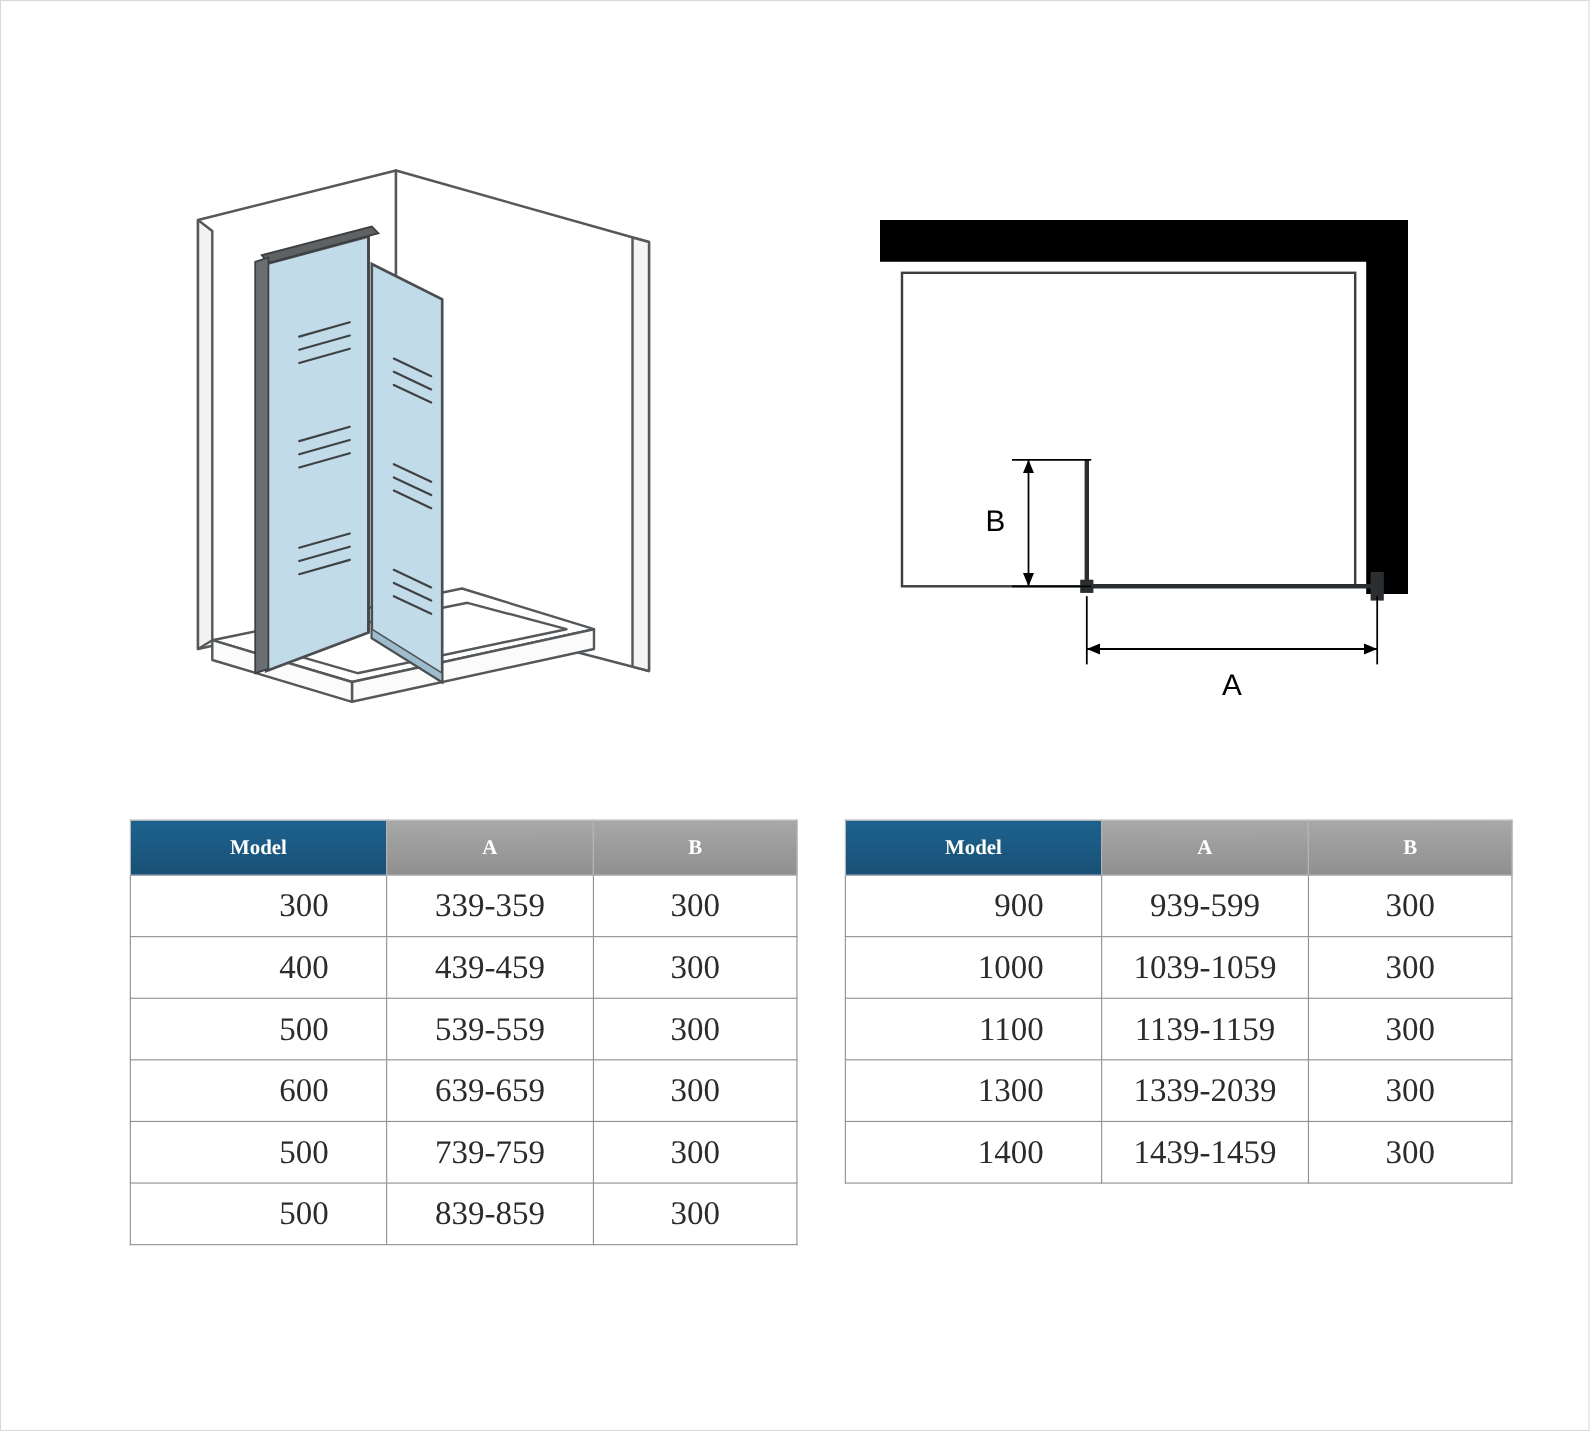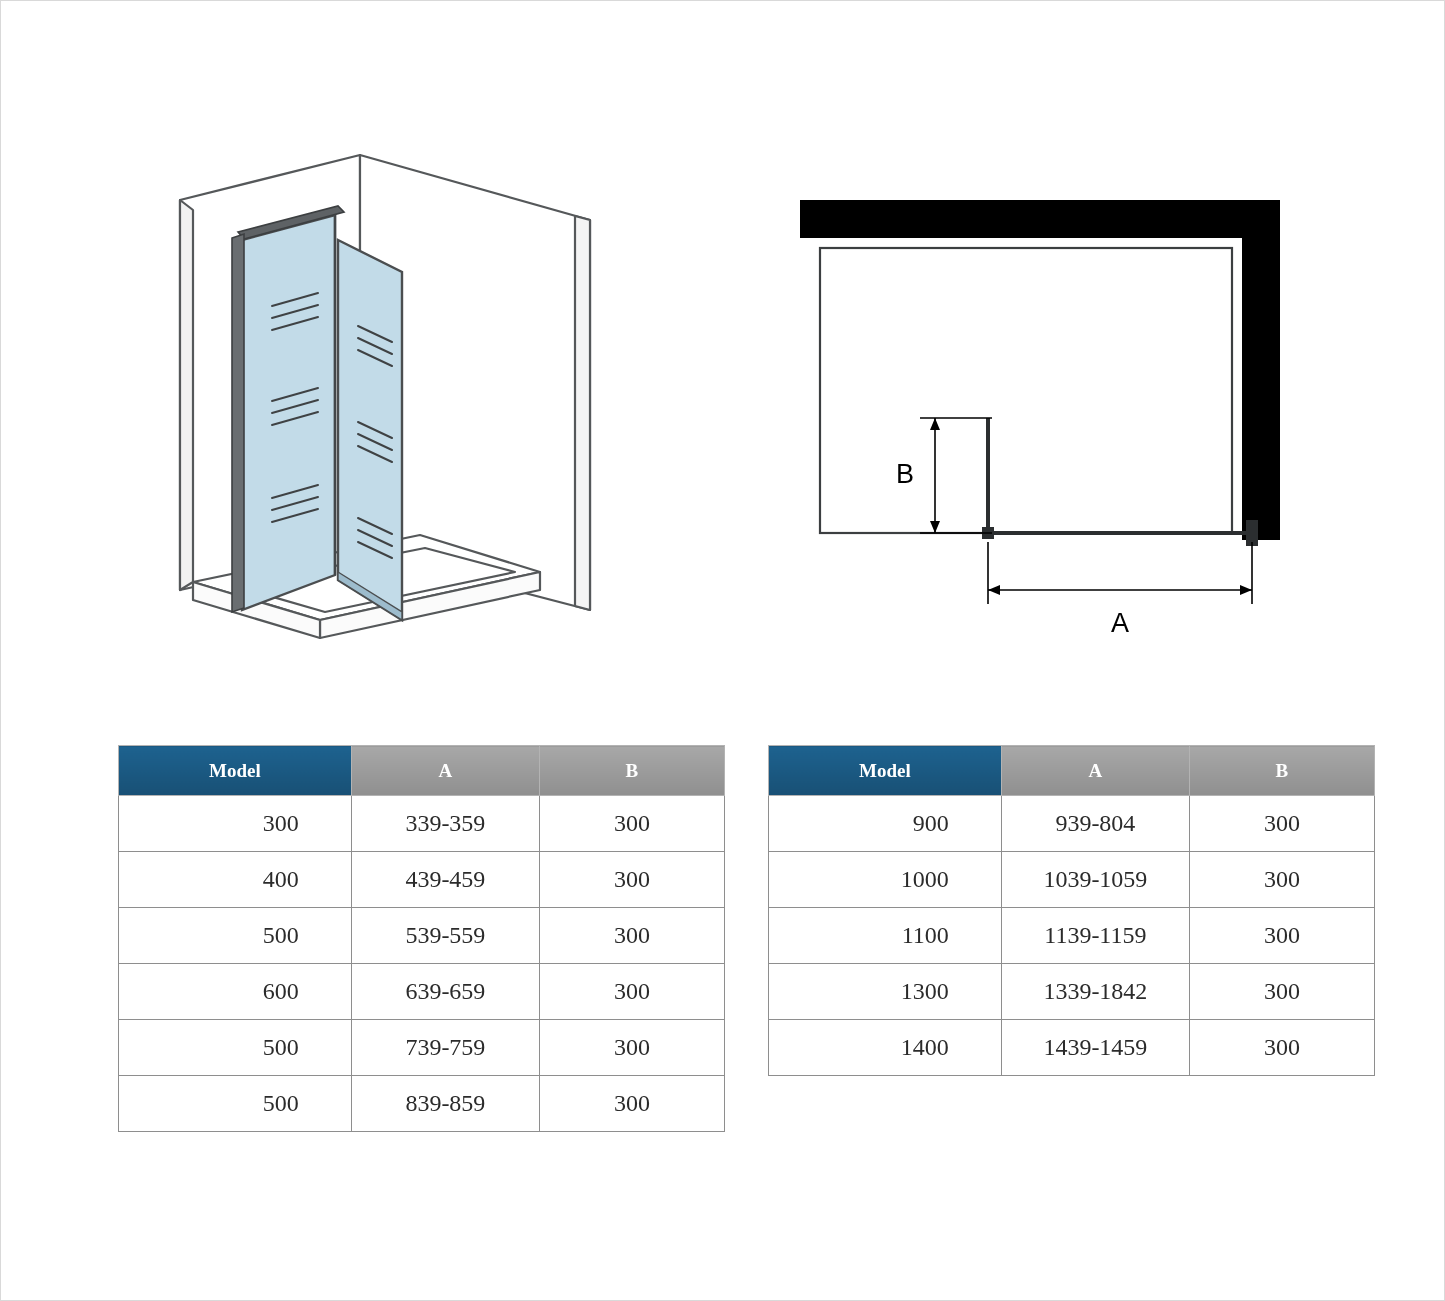--- a/index.html
+++ b/index.html
@@ -73,21 +73,21 @@
     background: #9d9d9d;
     background: linear-gradient(180deg,#a8a8a8 0%, #8f8f8f 100%);
   }
   th.a-head { width: 31%; }
   th.b-head { width: 30.5%; }
 
   table.spec td {
     height: 53px;
     border: 1px solid #8e8e8e;
     text-align: center;
-    font-size: 24px;
+    font-size: 30px;
     color: #2b2b2b;
     font-family: "Liberation Serif", serif;
   }
   table.spec td.c-model { text-align: right; padding-right: 52px; }
 
   .hdr-b-right { width: 30.5%; }
 </style>
 </head>
 <body>
 
@@ -234,36 +234,36 @@
     <thead>
       <tr>
         <th class="model-head">Model</th>
         <th class="ab-head a-head">A</th>
         <th class="ab-head hdr-b-right">B</th>
       </tr>
     </thead>
     <tbody>
       <tr>
         <td class="c-model">900</td>
-        <td>939-804</td>
+        <td>939-599</td>
         <td>300</td>
       </tr>
       <tr>
         <td class="c-model">1000</td>
         <td>1039-1059</td>
         <td>300</td>
       </tr>
       <tr>
         <td class="c-model">1100</td>
         <td>1139-1159</td>
         <td>300</td>
       </tr>
       <tr>
         <td class="c-model">1300</td>
-        <td>1339-1842</td>
+        <td>1339-2039</td>
         <td>300</td>
       </tr>
       <tr>
         <td class="c-model">1400</td>
         <td>1439-1459</td>
         <td>300</td>
       </tr>
     </tbody>
   </table>
 </div>

